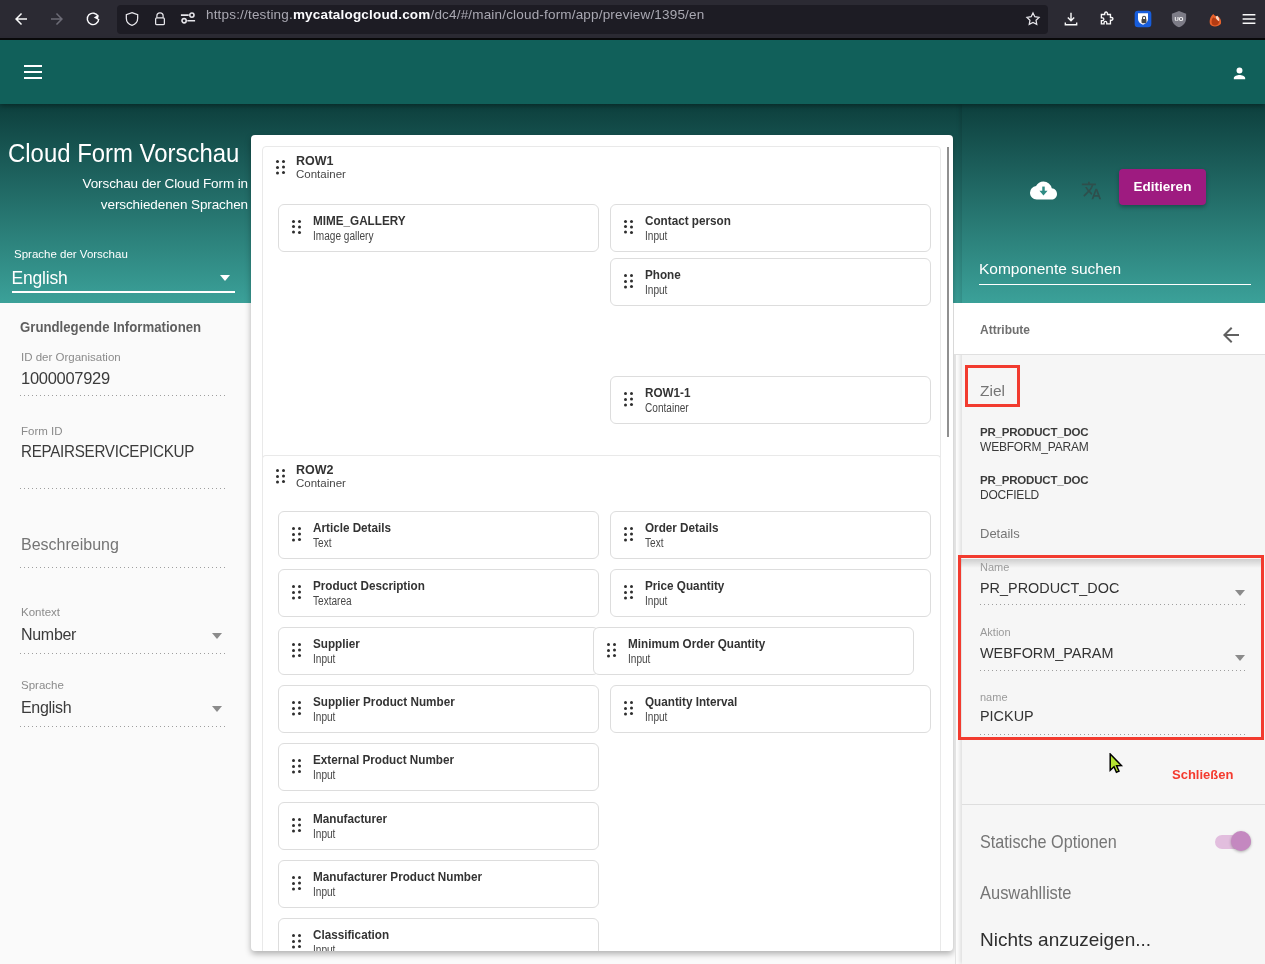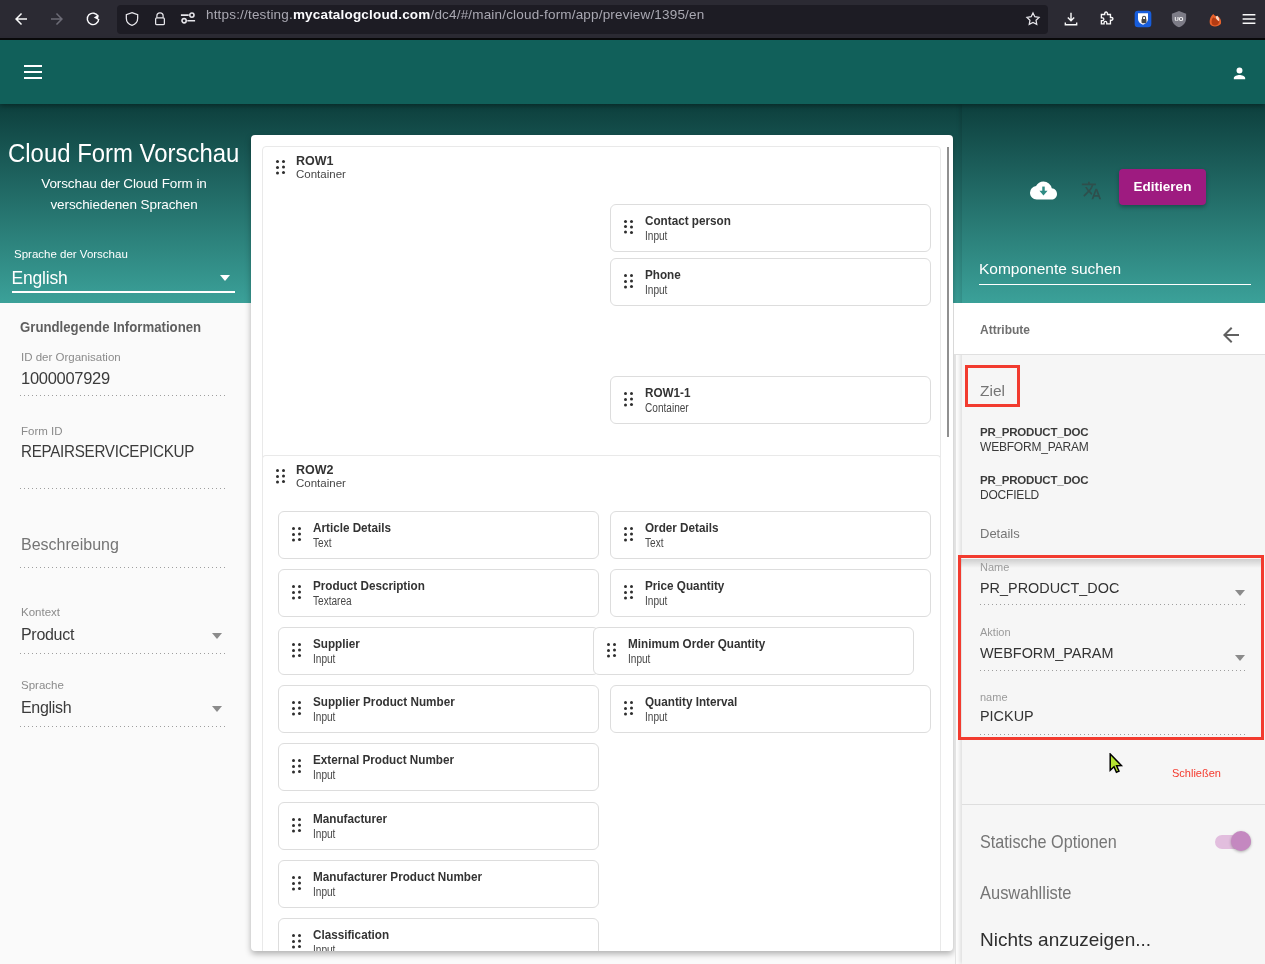--- a/index.html
+++ b/index.html
@@ -108,51 +108,56 @@
   <div class="hbar" style="top:31px"></div>
   <div class="hbar" style="top:37px"></div>
   <svg style="position:absolute;left:1231px;top:25px" width="17" height="17" viewBox="0 0 24 24">
       <path fill="#fff" d="M12 12a4.2 4.2 0 1 0 0-8.4 4.2 4.2 0 0 0 0 8.4zm0 2.1c-3.1 0-8 1.35-8 4.2V20h16v-1.7c0-2.85-4.9-4.2-8-4.2z"></path>
     </svg>
 </div>
 
 <div id="grad"></div>
 
 <div class="lp white" style="left:8px; top:138px; font-size:26px; letter-spacing:0; transform:scaleX(0.92); transform-origin:0 0; white-space:nowrap;">Cloud Form Vorschau</div>
-<div class="lp white" style="left:0; top:174px; width:248px; text-align:center; font-size:13.5px; line-height:20.5px; letter-spacing:-0.1px;">Vorschau der Cloud Form in<br>verschiedenen Sprachen</div>
+<div class="lp white" style="left:0; top:174px; width:248px; text-align:right; font-size:13.5px; line-height:20.5px; letter-spacing:-0.1px;">Vorschau der Cloud Form in<br>verschiedenen Sprachen</div>
 <div class="lp white" style="left:14px; top:247.5px; font-size:11.5px;">Sprache der Vorschau</div>
 <div class="lp white" style="left:11.5px; top:267.5px; font-size:17.5px; letter-spacing:-0.2px;">English</div>
 <div class="lp" style="left:220px; top:275px; width:0; height:0; border-left:5.5px solid transparent; border-right:5.5px solid transparent; border-top:6.5px solid #fff;"></div>
 <div class="lp" style="left:12px; top:291px; width:223px; height:1.6px; background:#fff;"></div>
 
 <div class="lp" style="left:20px; top:318px; font-size:15px; font-weight:bold; color:#5f5f5f; transform:scaleX(0.88); transform-origin:0 0; white-space:nowrap;">Grundlegende Informationen</div>
 <div class="lp lbl" style="left:21px; top:351px;">ID der Organisation</div>
 <div class="lp val" style="left:21px; top:369px; font-size:16.5px;">1000007929</div>
 <div class="lp dotline" style="left:20px; top:394px; width:206px;"></div>
 <div class="lp lbl" style="left:21px; top:425px;text-align:right;">Form ID</div>
 <div class="lp val" style="left:21px; top:442px; font-size:16.5px; transform:scaleX(0.92); transform-origin:0 0; white-space:nowrap;">REPAIRSERVICEPICKUP</div>
 <div class="lp dotline" style="left:20px; top:487px; width:206px;"></div>
 
 <div class="lp" style="left:21px; top:536px; font-size:16px; color:#757575;">Beschreibung</div>
 <div class="lp dotline" style="left:20px; top:566px; width:206px;"></div>
 <div class="lp lbl" style="left:21px; top:606px;">Kontext</div>
-<div class="lp val" style="left:21px; top:626px;">Product</div>
+<div class="lp val" style="left:21px; top:626px;">Number</div>
 <div class="lp tri" style="left:212px; top:633px;"></div>
 <div class="lp dotline" style="left:20px; top:652px; width:206px;"></div>
 <div class="lp lbl" style="left:21px; top:679px;">Sprache</div>
 <div class="lp val" style="left:21px; top:699px;">English</div>
 <div class="lp tri" style="left:212px; top:706px;"></div>
 <div class="lp dotline" style="left:20px; top:725px; width:206px;"></div>
 
 <div id="card">
 
   <div class="rowbox" style="top:11px; height:334px;">
     <div class="dots" style="left:13px; top:13px;"></div>
     <div class="rowhead-t" style="left:33px; top:7px;">ROW1</div>
     <div class="rowhead-s" style="left:33px; top:21px;">Container</div>
+    <div class="item" style="left:15px; top:56.5px;">
+      <div class="dots" style="left:13px; top:15px;"></div>
+      <div class="tt">MIME_GALLERY</div>
+        <div class="st">Image gallery</div>
+    </div>
     <div class="item" style="left:347px; top:56.5px;">
       <div class="dots" style="left:13px; top:15px;"></div>
       <div class="tt">Contact person</div>
         <div class="st">Input</div>
     </div>
     <div class="item" style="left:347px; top:111px;">
       <div class="dots" style="left:13px; top:15px;"></div>
       <div class="tt">Phone</div>
         <div class="st">Input</div>
     </div>
@@ -276,21 +281,21 @@
   <div class="tri" style="left:273px;top:486px;"></div>
   <div class="dotline" style="position:absolute;left:18px;top:499px;width:266px;"></div>
   <div style="position:absolute;left:18px;top:521.5px;font-size:11px;color:#9a9a9a;">Aktion</div>
   <div style="position:absolute;left:18px;top:540px;font-size:15.5px;color:#333;transform:scaleX(0.93);transform-origin:0 0;white-space:nowrap;">WEBFORM_PARAM</div>
   <div class="tri" style="left:273px;top:551px;"></div>
   <div class="dotline" style="position:absolute;left:18px;top:565px;width:266px;"></div>
   <div style="position:absolute;left:18px;top:587px;font-size:11px;color:#9a9a9a;">name</div>
   <div style="position:absolute;left:18px;top:603px;font-size:15.5px;color:#333;transform:scaleX(0.93);transform-origin:0 0;">PICKUP</div>
   <div class="dotline" style="position:absolute;left:18px;top:629px;width:266px;"></div>
 
-  <div style="position:absolute;left:210px;top:663px;font-size:11px;font-weight:normal;color:#f43a2e;">Schließen</div>
+  <div style="position:absolute;left:210px;top:663px;font-size:13px;font-weight:bold;color:#f43a2e;">Schließen</div>
   <div style="position:absolute;left:0;top:700px;width:303px;height:1px;background:#dedede;"></div>
 
   <div style="position:absolute;left:18px;top:727px;font-size:18.5px;color:#757575;transform:scaleX(0.875);transform-origin:0 0;white-space:nowrap;">Statische Optionen</div>
 
   <div style="position:absolute;left:253px;top:731px;width:36px;height:14px;border-radius:7px;background:#e2bede;"></div>
   <div style="position:absolute;left:269px;top:727px;width:20px;height:20px;border-radius:50%;background:#c488c0;box-shadow:0 1px 3px rgba(0,0,0,0.3);"></div>
 
   <div style="position:absolute;left:18px;top:778px;font-size:18.5px;color:#757575;transform:scaleX(0.89);transform-origin:0 0;white-space:nowrap;">Auswahlliste</div>
   <div style="position:absolute;left:18px;top:825px;font-size:19px;color:#2e2e2e;transform:scaleX(1);transform-origin:0 0;white-space:nowrap;">Nichts anzuzeigen...</div>
 </div>

